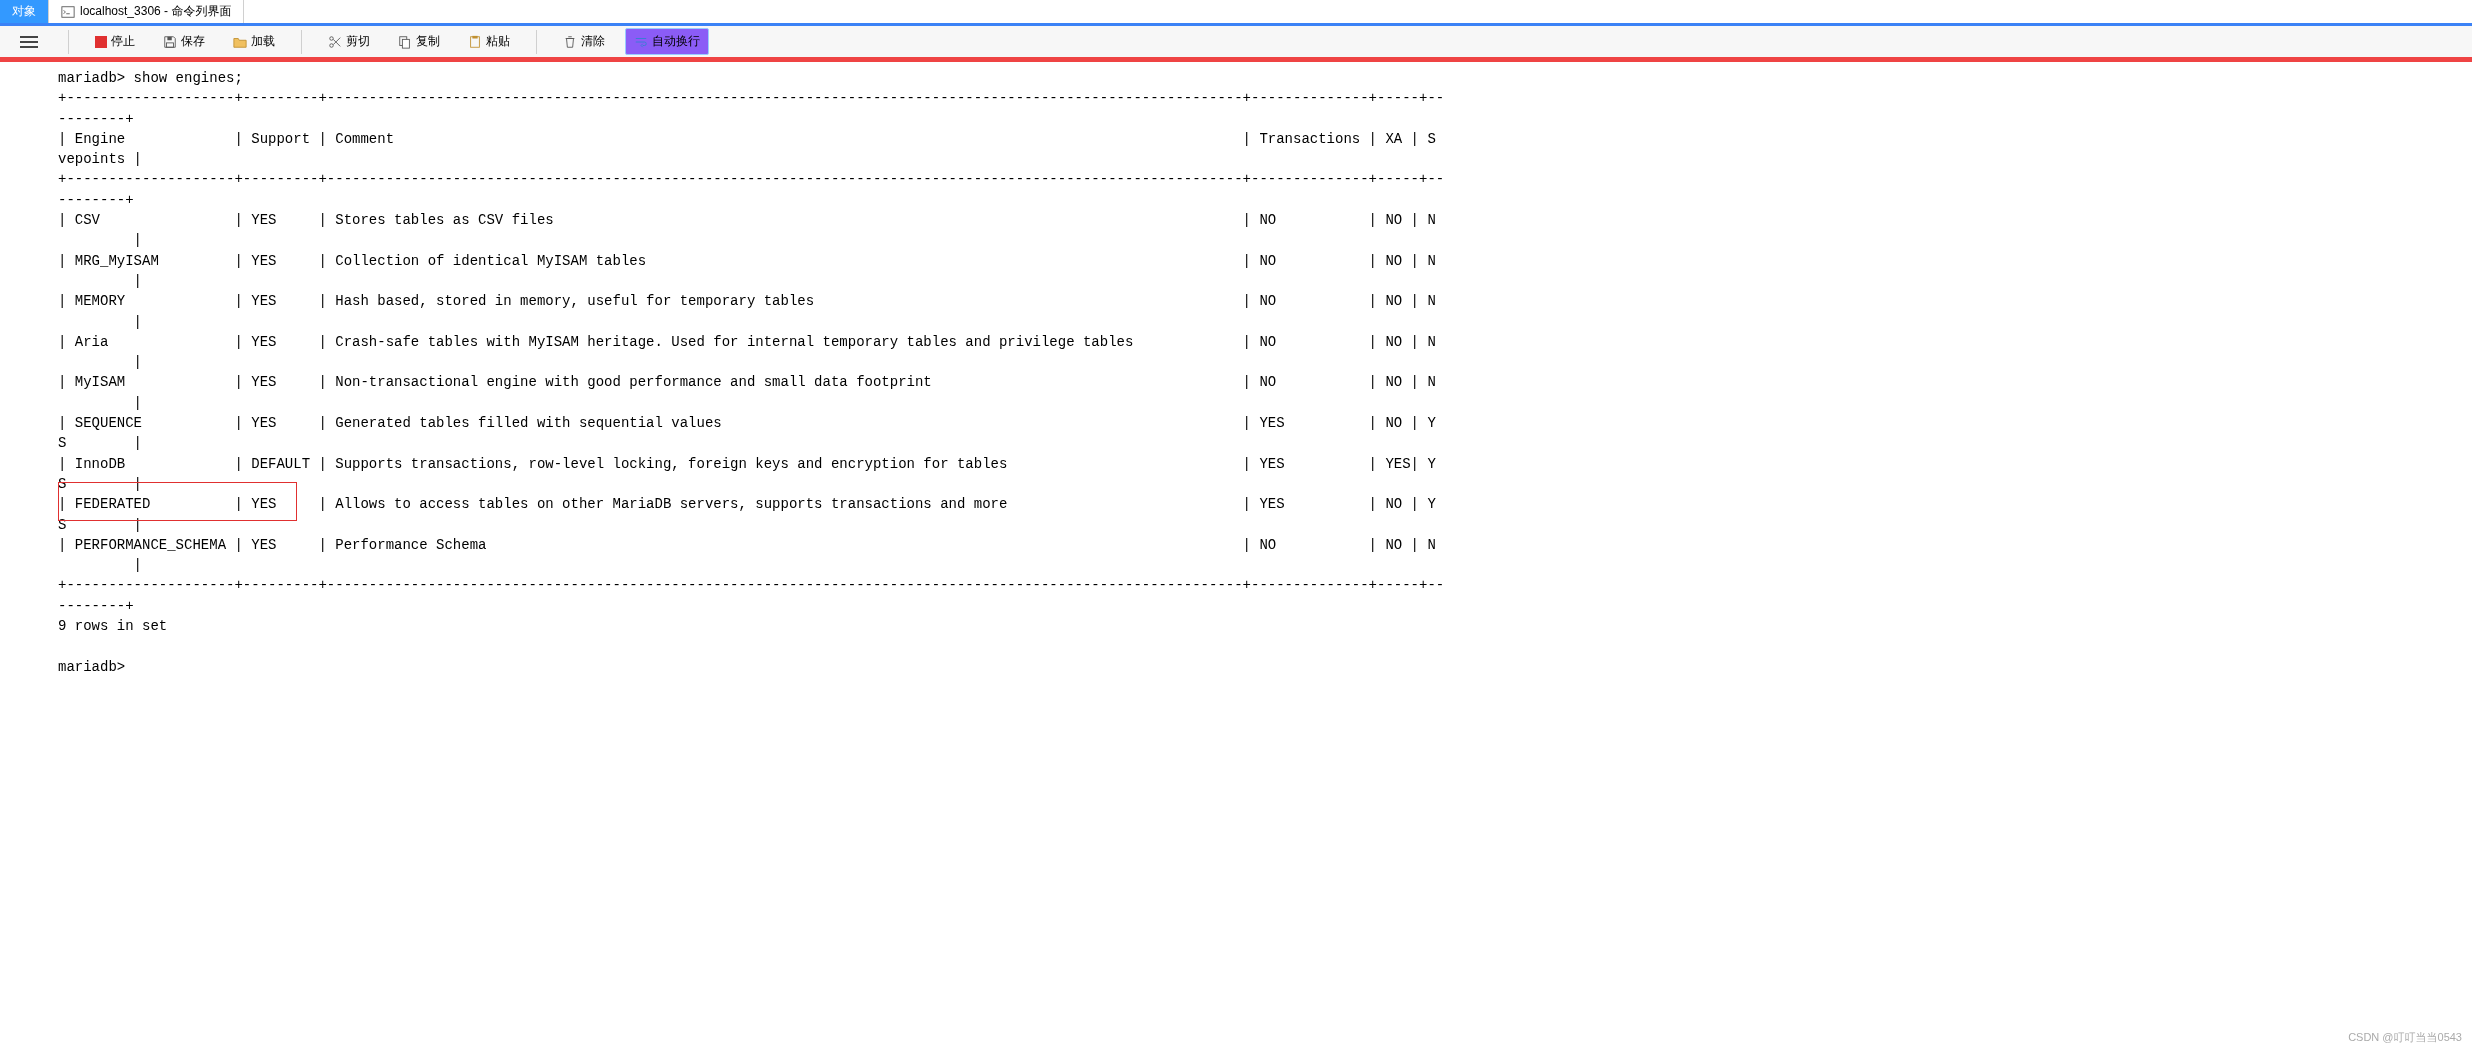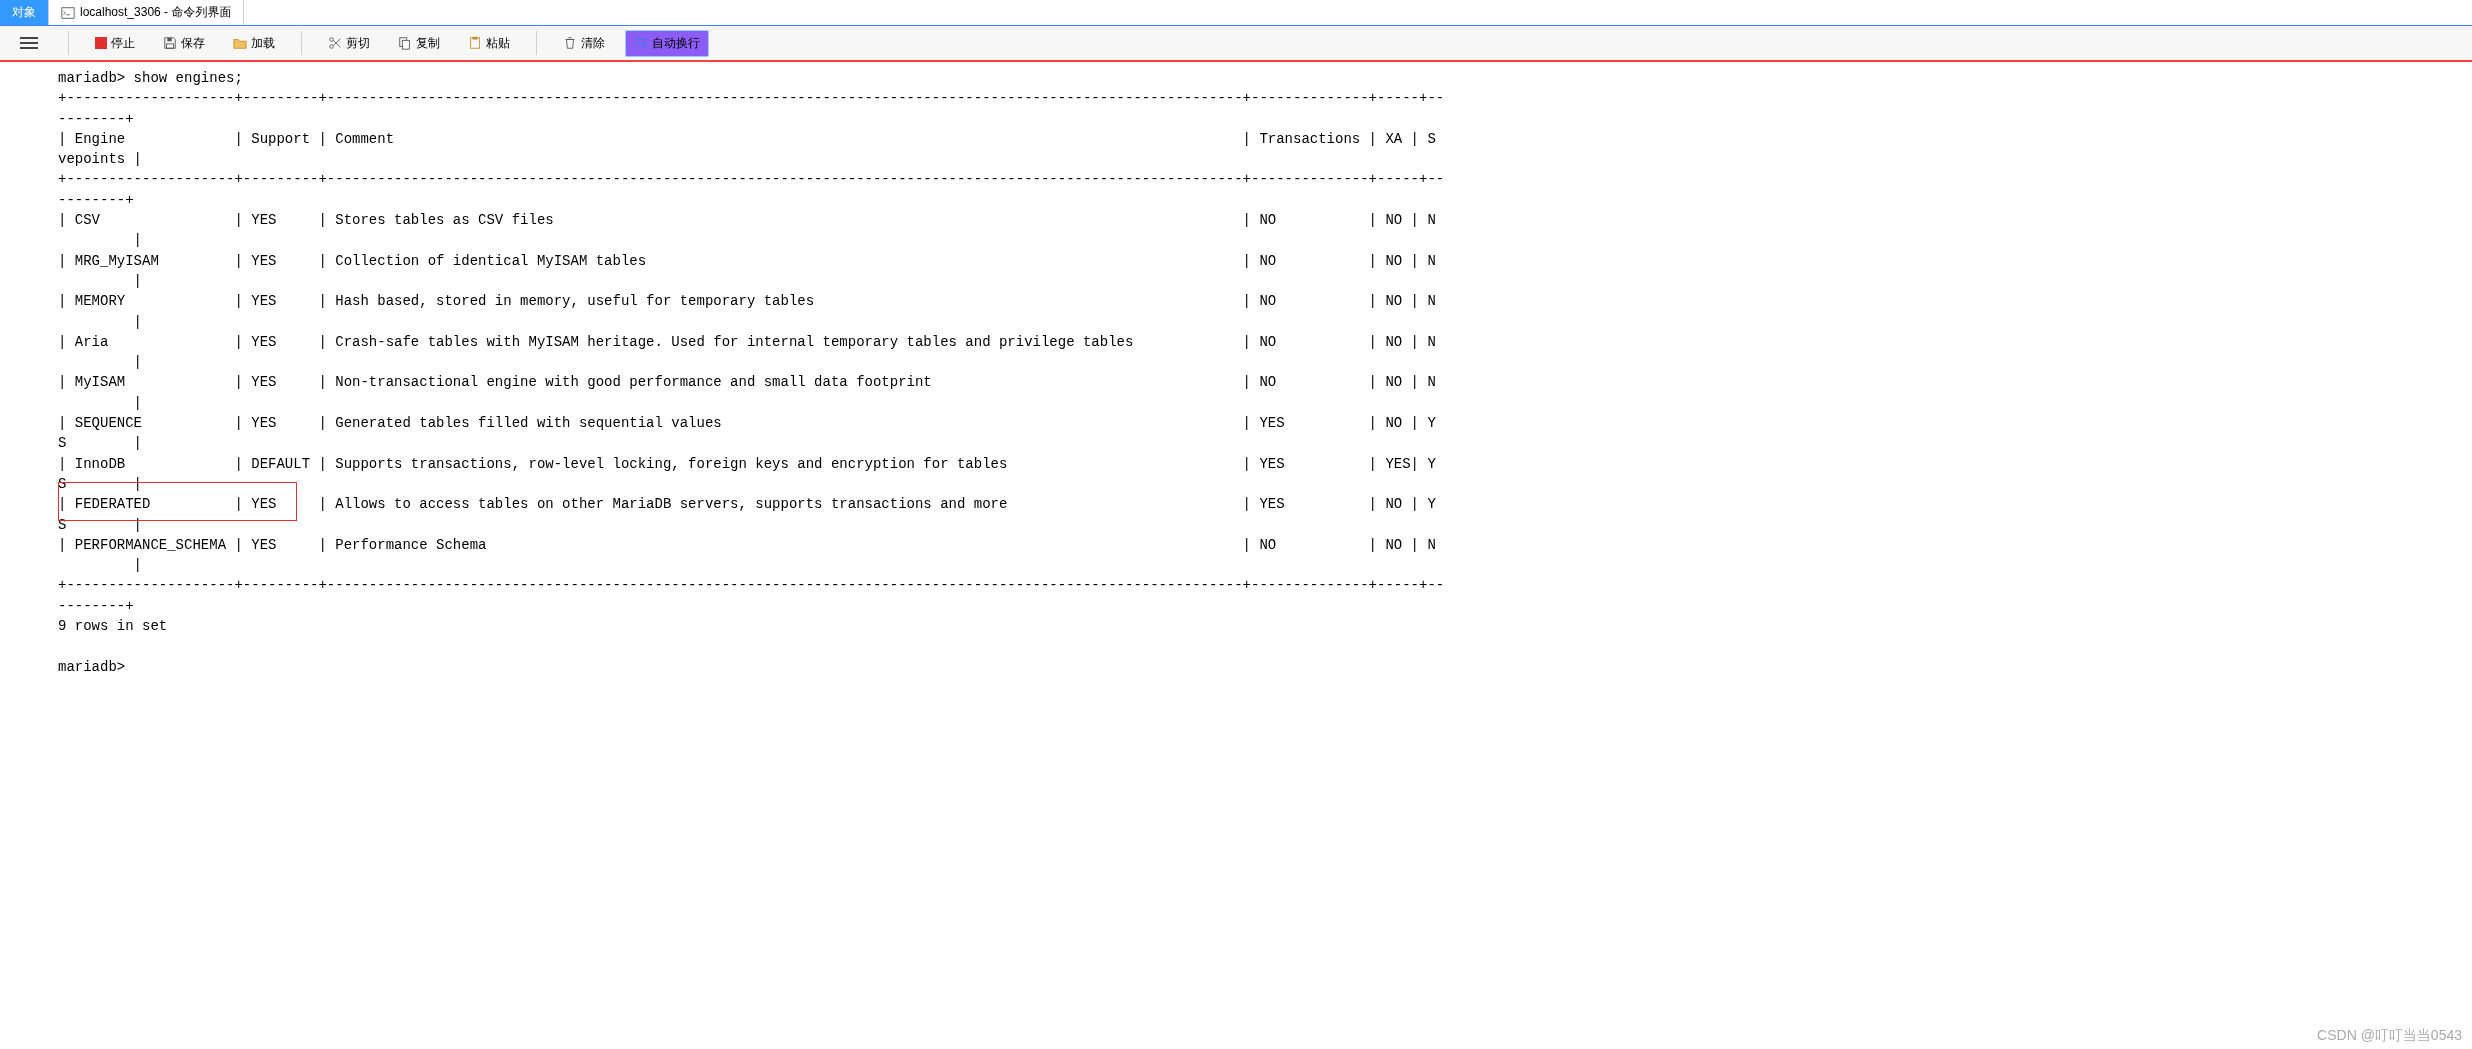--- a/index.html
+++ b/index.html
@@ -9,21 +9,21 @@
     }
     body {
       font-family: "Microsoft YaHei", Arial, sans-serif;
       font-size: 13px;
       background: #fff;
       overflow: hidden;
     }
     .tabs {
       display: flex;
       background: #fff;
-      border-bottom: 1px solid #3b82f6;
+      border-bottom: 3px solid #3b82f6;
       height: 26px;
     }
     .tab {
       padding: 3px 12px;
       display: flex;
       align-items: center;
       gap: 5px;
       font-size: 12px;
       border-right: 1px solid #d0d0d0;
       cursor: pointer;
@@ -34,21 +34,21 @@
     }
     .tab-icon {
       width: 14px;
       height: 14px;
       display: inline-block;
     }
     .toolbar {
       display: flex;
       align-items: center;
       background: #f7f7f7;
-      border-bottom: 2px solid #ef4444;
+      border-bottom: 5px solid #ef4444;
       height: 36px;
       padding: 0 8px;
       gap: 12px;
     }
     .toolbar-btn {
       display: flex;
       align-items: center;
       gap: 4px;
       padding: 4px 8px;
       font-size: 12px;
@@ -99,21 +99,21 @@
     }
     .highlight-box {
       position: absolute;
       border: 1px solid #e03030;
       pointer-events: none;
     }
     .watermark {
       position: fixed;
       bottom: 4px;
       right: 10px;
-      font-size: 14px;
+      font-size: 11px;
       color: #aaa;
     }
   </style>
 </head>
 <body>
 
 <div class="tabs">
   <div class="tab active">
     <span>对象</span>
   </div>

